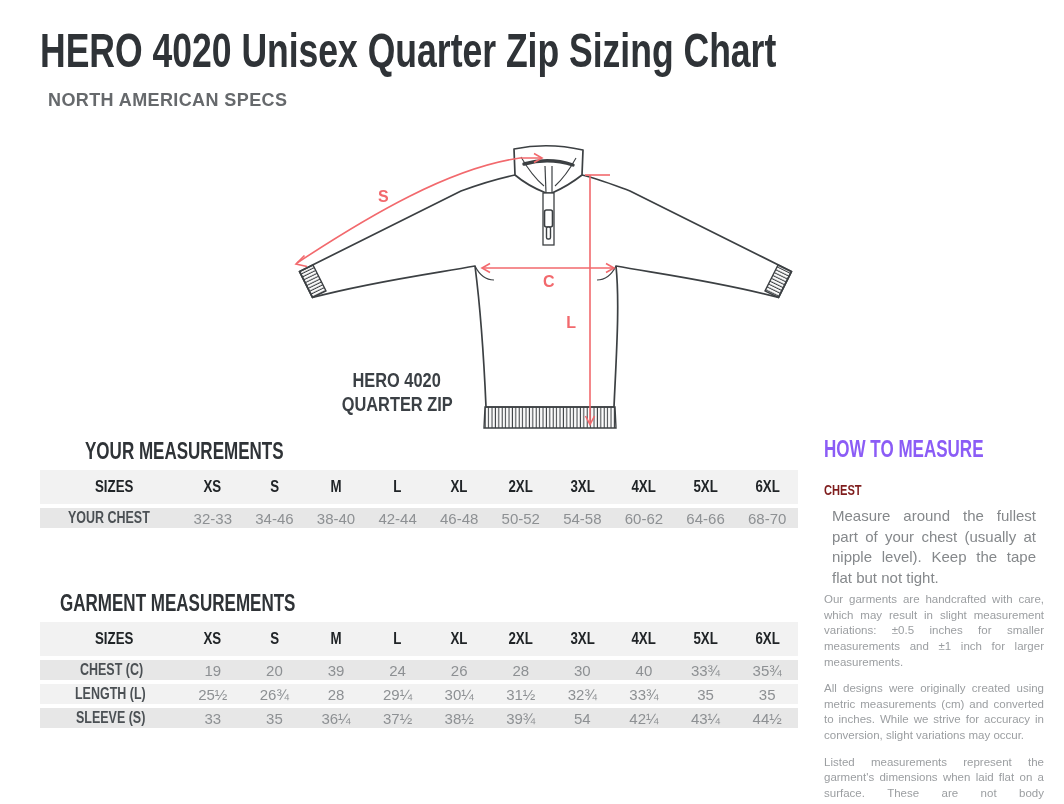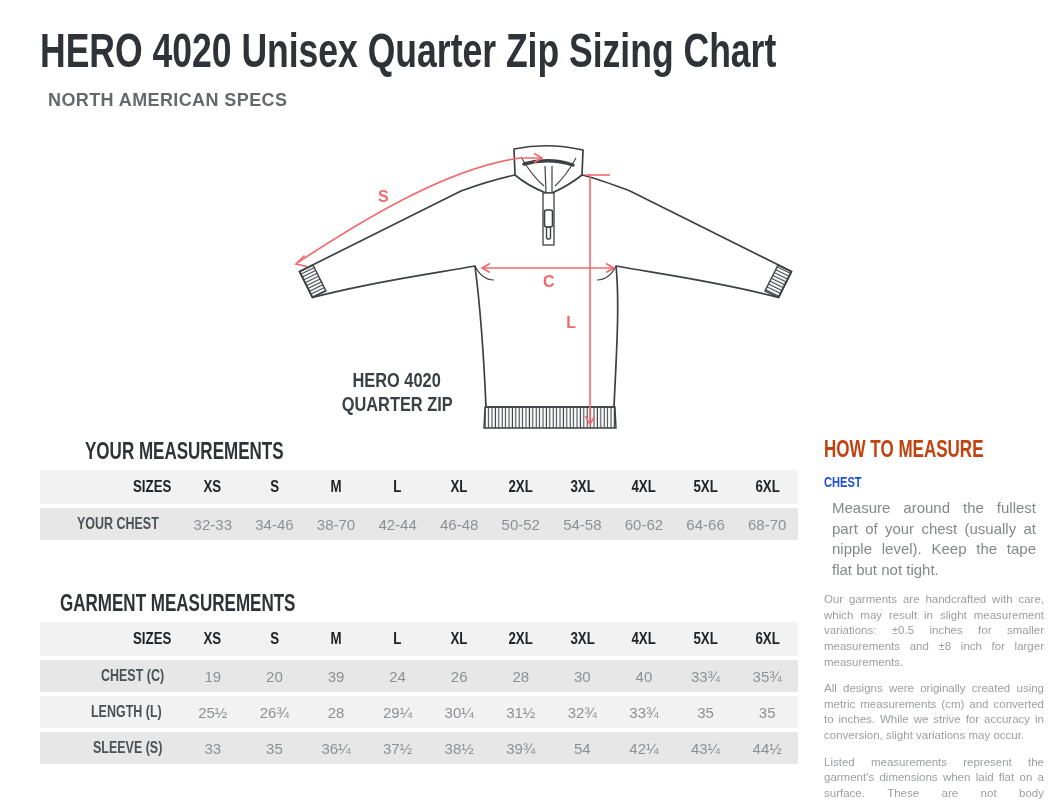--- a/index.html
+++ b/index.html
@@ -23,30 +23,30 @@
 
   table.size-table{position:absolute;left:40px;width:758px;border-collapse:separate;border-spacing:0 4px;table-layout:fixed;}
   #your-table{top:466px;}
   #garment-table{top:618px;}
   .size-table col.first{width:142px;}
   .size-table th,.size-table td{padding:0;text-align:center;vertical-align:middle;}
   .size-table thead tr{background:#f2f2f2;}
   .size-table thead th{height:34px;}
   .size-table tbody tr{background:#e7e7e7;}
   .size-table tbody tr:nth-child(even){background:#f2f2f2;}
-  .size-table tbody td{height:32px;font-size:15px;color:#8d9093;}
-  .size-table th:first-child,.size-table td:first-child{text-align:right;padding-left:18px;}
+  .size-table tbody td{height:20px;font-size:15px;color:#8d9093;}
+  .size-table th:first-child,.size-table td:first-child{text-align:center;padding-left:18px;}
   .size-table thead th .cond-c{font-size:17px;color:#202427;}
   .size-table thead th:first-child .cond-c{transform-origin:0 50%;}
   .size-table td:first-child .cond-c{font-size:16px;color:#4b5054;transform-origin:0 50%;}
 
   .right-col{position:absolute;left:824px;width:220px;}
   .htm-block{top:436px;}
-  .htm-heading{font-size:23px;color:#c2410c;margin:0 0 10px 0;}
-  .htm-sub{font-size:15px;color:#1d4ed8;margin:2px 0 6px 0;}
+  .htm-heading{font-size:23px;color:#8b5cf6;margin:0 0 18px 0;}
+  .htm-sub{font-size:15px;color:#7f1d1d;margin:2px 0 6px 0;}
   .htm-body{font-size:15px;line-height:1.38;color:#85888b;text-align:justify;margin:8px;}
 
   .notes-block{top:592px;}
   .notes-block p{font-size:11.5px;line-height:1.36;color:#9b9ea1;text-align:justify;margin:0 0 11px 0;}
 
   svg text.meas{font-family:"Liberation Sans","DejaVu Sans",sans-serif;font-weight:bold;font-size:16px;fill:#f2696d;}
 </style>
 </head>
 <body>
 
@@ -137,21 +137,21 @@
           <th><span class="cond-c">4XL</span></th>
           <th><span class="cond-c">5XL</span></th>
           <th><span class="cond-c">6XL</span></th>
         </tr>
       </thead>
     <tbody>
         <tr>
           <td><span class="cond-c">YOUR CHEST</span></td>
           <td>32-33</td>
           <td>34-46</td>
-          <td>38-70</td>
+          <td>38-40</td>
           <td>42-44</td>
           <td>46-48</td>
           <td>50-52</td>
           <td>54-58</td>
           <td>60-62</td>
           <td>64-66</td>
           <td>68-70</td>
         </tr>
       </tbody>
   </table>
@@ -225,18 +225,18 @@
     <div class="htm-heading">
       <span class="cond">HOW TO MEASURE</span>
     </div>
     <div class="htm-sub">
       <span class="cond">CHEST</span>
     </div>
     <p class="htm-body">Measure around the fullest part of your chest (usually at nipple level). Keep the tape flat but not tight.</p>
   </div>
 
   <div class="right-col notes-block" id="notes">
-      <p>Our garments are handcrafted with care, which may result in slight measurement variations: ±0.5 inches for smaller measurements and ±8 inch for larger measurements.</p>
+      <p>Our garments are handcrafted with care, which may result in slight measurement variations: ±0.5 inches for smaller measurements and ±1 inch for larger measurements.</p>
       <p>All designs were originally created using metric measurements (cm) and converted to inches. While we strive for accuracy in conversion, slight variations may occur.</p>
       <p>Listed measurements represent the garment's dimensions when laid flat on a surface. These are not body measurements or size recommendations. Please compare these garment measurements with clothing that fits you well for the most accurate size selection.</p>
     </div>
 
 </div>
 
 </body></html>

